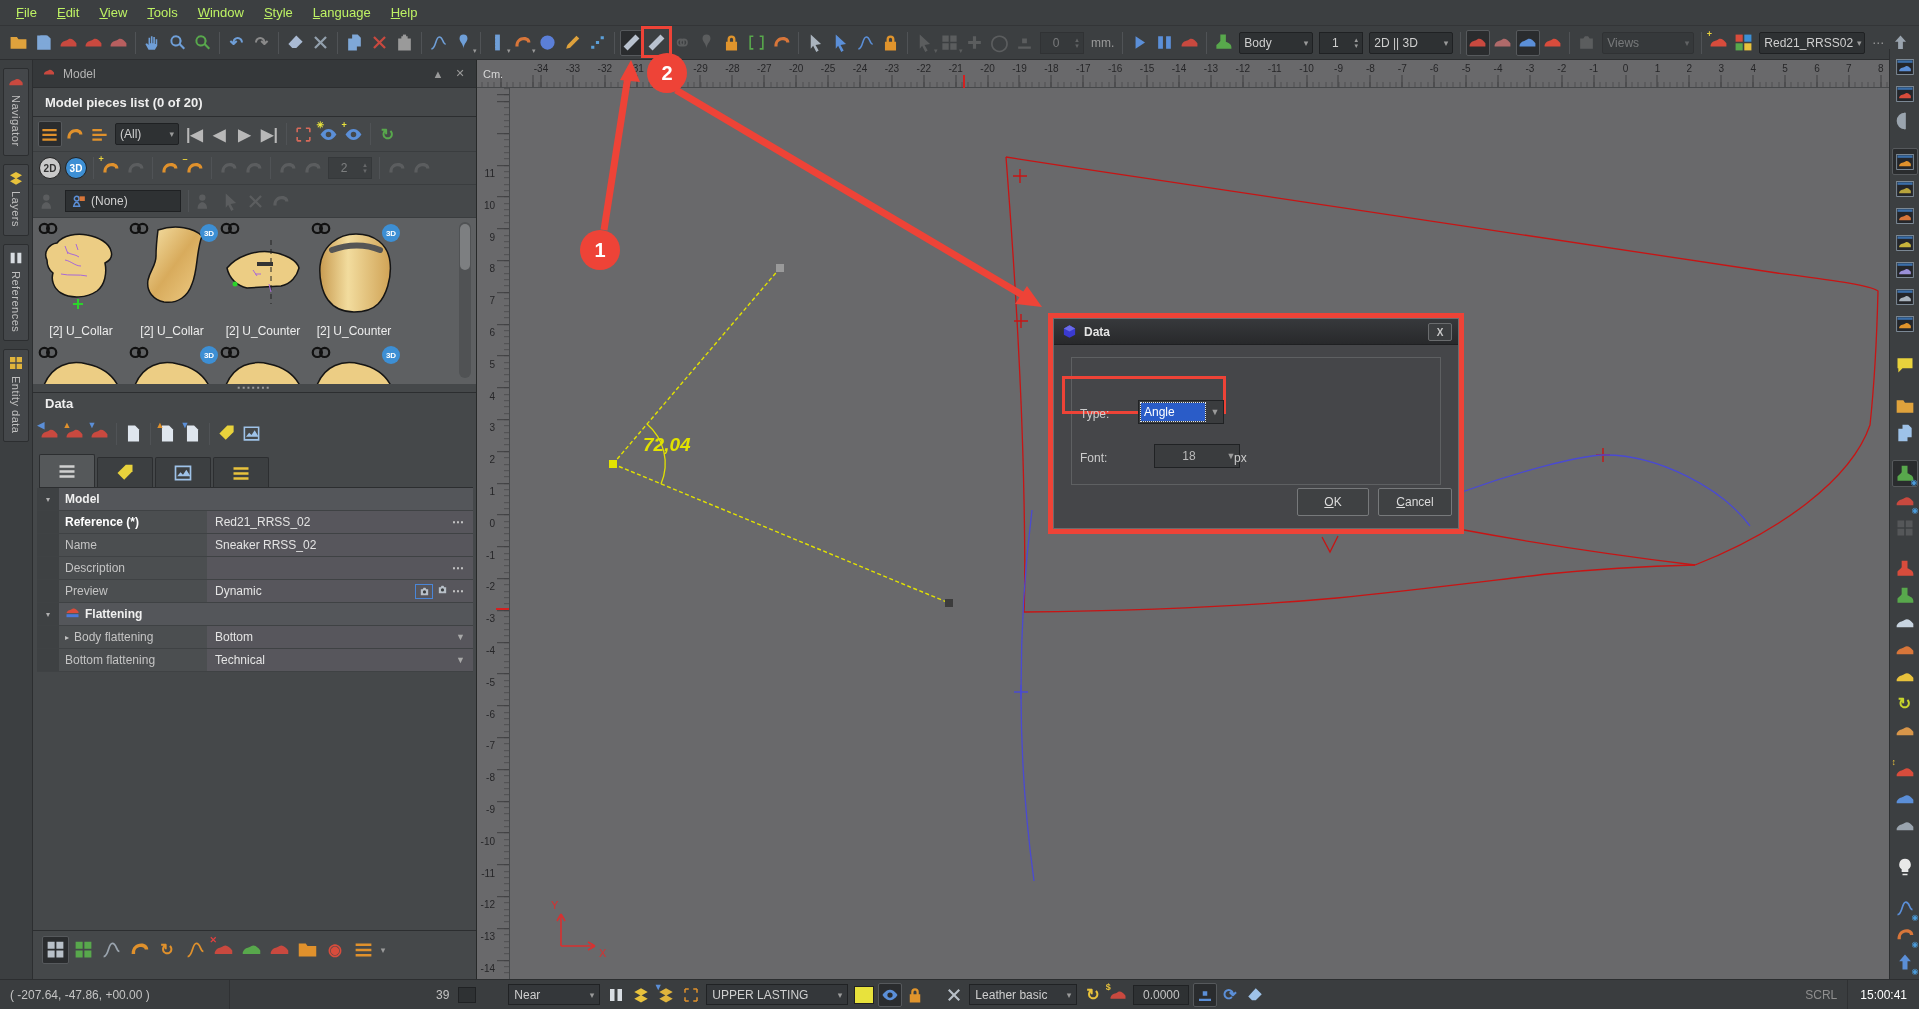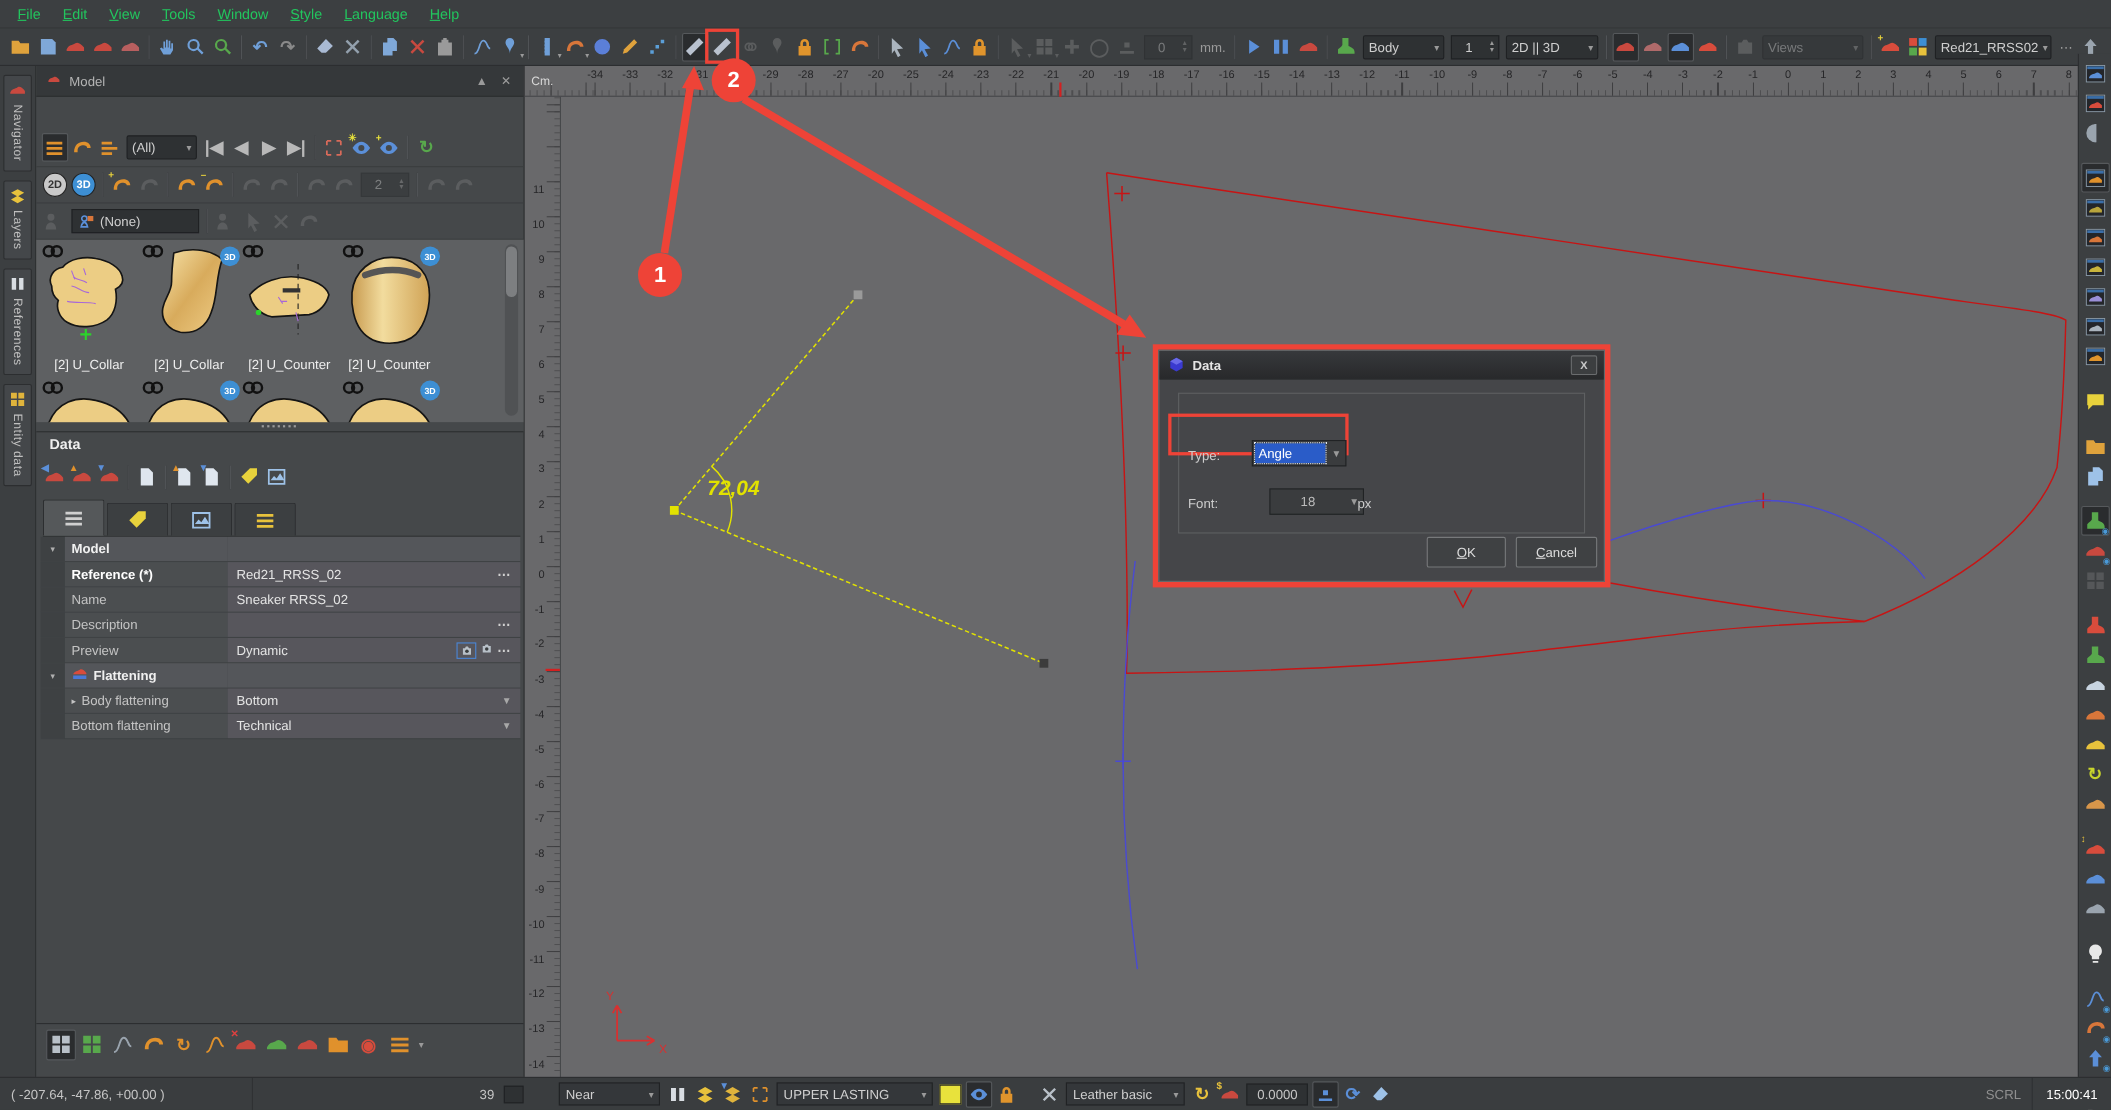--- a/index.html
+++ b/index.html
@@ -5,21 +5,21 @@
   *{box-sizing:border-box;margin:0;padding:0}
   html,body{width:1919px;height:1009px;overflow:hidden;background:#2b2d2f}
   .app{position:relative;width:1919px;height:1009px;background:#3c3f41;overflow:hidden;
        font-family:"Liberation Sans",sans-serif;font-size:12px;color:#c8c8c8;
        --ann:#ee4337;--chrome:#3c3f41;--border:#2c2e30;--border2:#55585b;--field:#2e3133;
        --canvas:#69696b;--red:#c81414;--blue:#4a4ad2;--yellow:#e2e200}
   u{text-decoration:underline}
   
   .menubar{position:absolute;left:0;top:0;width:100%;height:26px;display:flex;align-items:center;
            background:#3c3f41;border-bottom:1px solid #333537;padding-left:6px}
-  .menu-item{padding:4px 10px;font-size:13px;color:#22c55e;cursor:default}
+  .menu-item{padding:4px 10px;font-size:13px;color:#bef264;cursor:default}
   
   .toolbar{position:absolute;left:0;top:26px;width:100%;height:34px;display:flex;align-items:center;
            background:#3c3f41;border-bottom:1px solid #2c2e30;padding-left:6px}
   .tbi{width:24px;height:26px;margin:0 .5px;display:inline-flex;align-items:center;justify-content:center;
        position:relative;border-radius:2px;flex:none}
   .tbi svg{width:19px;height:19px}
   .tbi.glyph{font-size:16px;font-weight:bold}
   .tbi.faded{opacity:.33}
   .tbi.selbg{background:#2a2c2e;border:1px solid #56595c}
   .tb-sep{width:1px;height:22px;background:#2b2d2f;border-right:1px solid #505356;margin:0 4px;flex:none}
@@ -507,20 +507,21 @@
   <div class="panel">
     <div class="ptitle">
       <span id="ptitle-icon"><svg viewBox="0 0 24 24">
             <path d="M2 15c3-6 6-4 10-7 3-2 7 1 10 5v4H2z" fill="#c9493f"></path>
           </svg></span>
       <span>Model</span>
       <span class="sp"></span>
       <span class="wbtn">▲</span>
       <span class="wbtn">✕</span>
     </div>
+    <div class="phead">Model pieces list (0 of 20)</div>
     <div class="prow-tb" id="tb1">
         <span class="tbi selbg">
           <svg viewBox="0 0 24 24">
             <path d="M3 5h18v3H3z M3 11h18v3H3z M3 17h18v3H3z" fill="#e0912c"></path>
           </svg>
         </span>
         <span class="tbi">
           <svg viewBox="0 0 24 24">
             <path d="M3 17c0-8 5-12 11-12 5 0 8 3 8 7h-4c0-2-2-3-4-3-4 0-7 2-7 6v2z" fill="#e0912c"></path>
           </svg>

